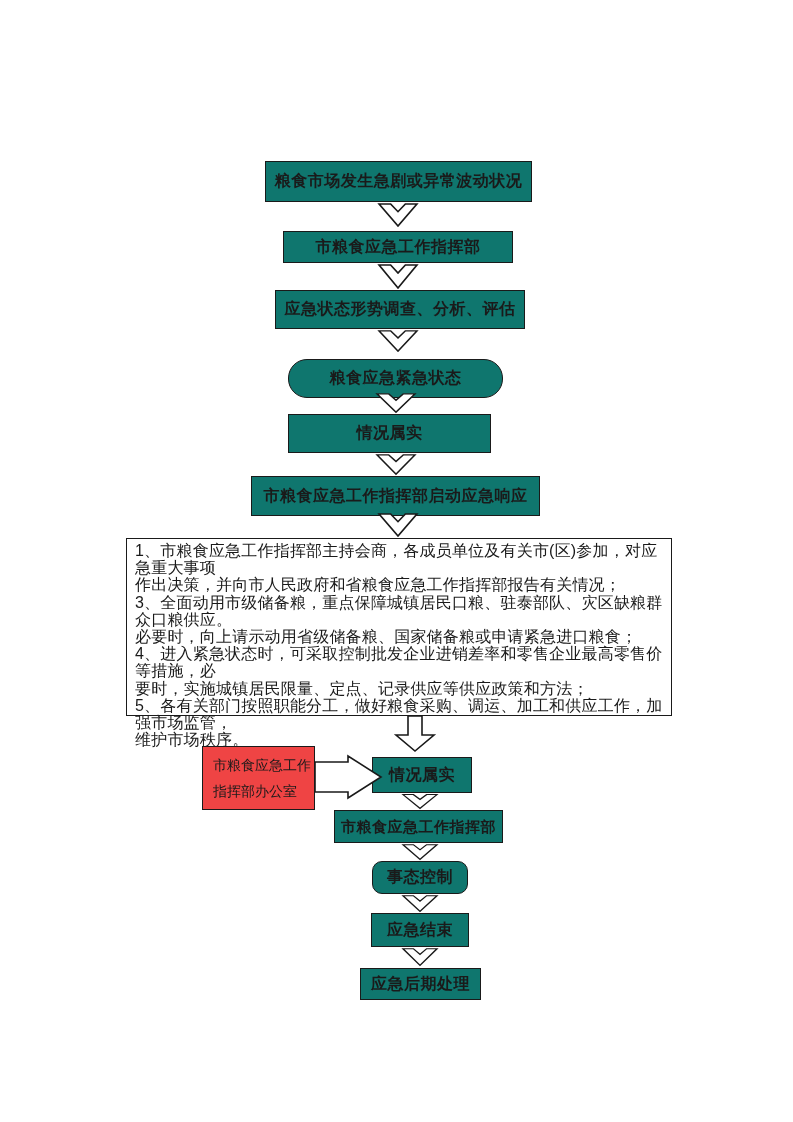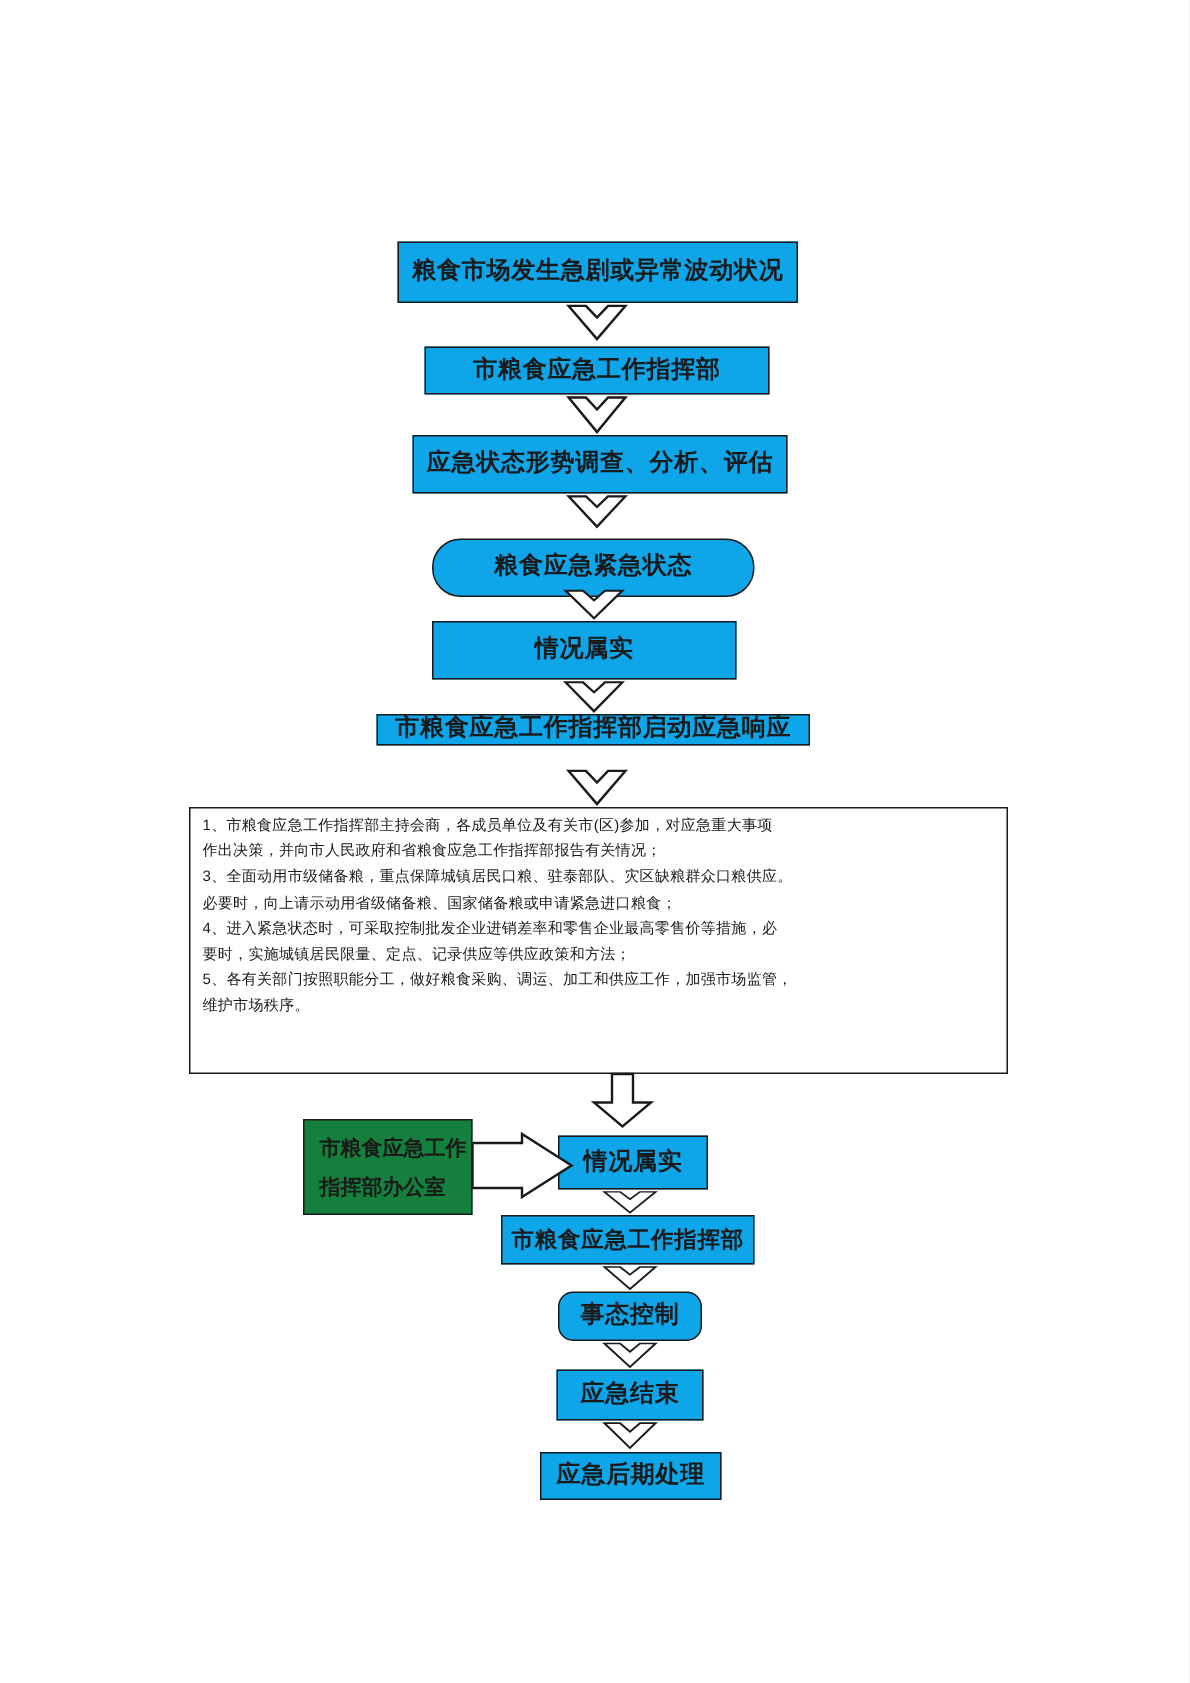--- a/index.html
+++ b/index.html
@@ -10,21 +10,21 @@
     background: #ffffff;
     outline: 1px solid #c9c9c9;
     font-family: "Liberation Sans", "DejaVu Sans", sans-serif;
     color: #1a1a1a;
     overflow: hidden;
   }
   .node {
     position: absolute;
     box-sizing: border-box;
     border: 1.5px solid #1a1a1a;
-    background: #0ea5e9;
+    background: #0f766e;
     display: flex;
     align-items: center;
     justify-content: center;
     text-align: center;
     font-size: 16px;
     font-weight: bold;
     letter-spacing: 0.5px;
     line-height: 1.15;
     z-index: 1;
   }
@@ -32,33 +32,33 @@
   .bigbox {
     position: absolute;
     box-sizing: border-box;
     border: 1.5px solid #1a1a1a;
     background: #ffffff;
     padding: 3px 8px 2px 8px;
     z-index: 1;
   }
   .bigbox p {
     margin: 0;
-    font-size: 10px;
+    font-size: 16px;
     line-height: 17.2px;
     white-space: pre-line;
     letter-spacing: 0.2px;
   }
   .sidebox {
     position: absolute;
     box-sizing: border-box;
     border: 1.5px solid #1a1a1a;
-    background: #15803d;
+    background: #ef4444;
     padding: 5px 0 0 10px;
     font-size: 14px;
-    font-weight: bold;
+    font-weight: normal;
     line-height: 26px;
     z-index: 1;
   }
   svg.arrow { position: absolute; z-index: 2; overflow: visible; }
   svg.arrow path { fill: #ffffff; stroke: #1a1a1a; stroke-width: 1.6; stroke-linejoin: miter; }
 </style>
 </head>
 <body>
 
 <div id="page">
@@ -96,21 +96,21 @@
     </svg>
 
   <div class="node" style="left:288px; top:414px; width:203px; height:39px;">
     <span>情况属实</span>
   </div>
 
   <svg class="arrow" style="left:376px; top:454px; width:40px; height:21px;" viewBox="0 0 38 25" preserveAspectRatio="none">
       <path d="M1 1 L12 1 L19 9 L26 1 L37 1 L19 24 Z"></path>
     </svg>
 
-  <div class="node" style="left:251px; top:476px; width:289px; height:21px;">
+  <div class="node" style="left:251px; top:476px; width:289px; height:40px;">
     <span>市粮食应急工作指挥部启动应急响应</span>
   </div>
 
   <svg class="arrow" style="left:378px; top:513px; width:40px; height:24px;" viewBox="0 0 38 25" preserveAspectRatio="none">
       <path d="M1 1 L12 1 L19 9 L26 1 L37 1 L19 24 Z"></path>
     </svg>
 
   <div class="bigbox" style="left:126px; top:538px; width:546px; height:178px;">
     <p>1、市粮食应急工作指挥部主持会商，各成员单位及有关市(区)参加，对应急重大事项
 作出决策，并向市人民政府和省粮食应急工作指挥部报告有关情况；</p>

